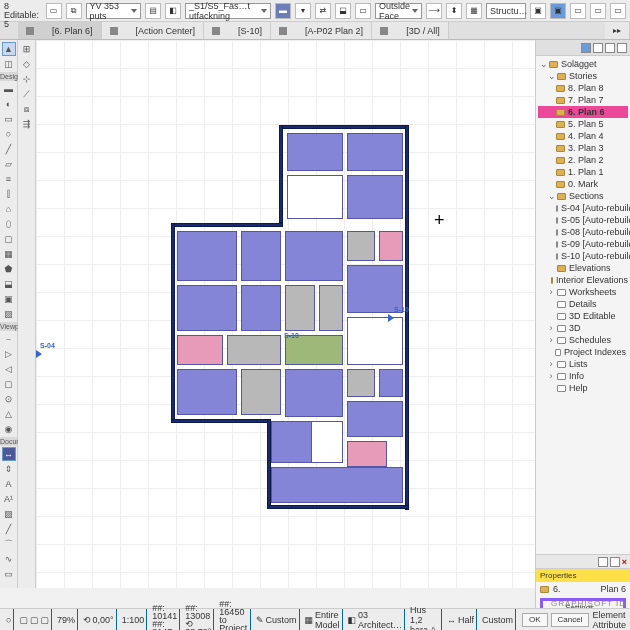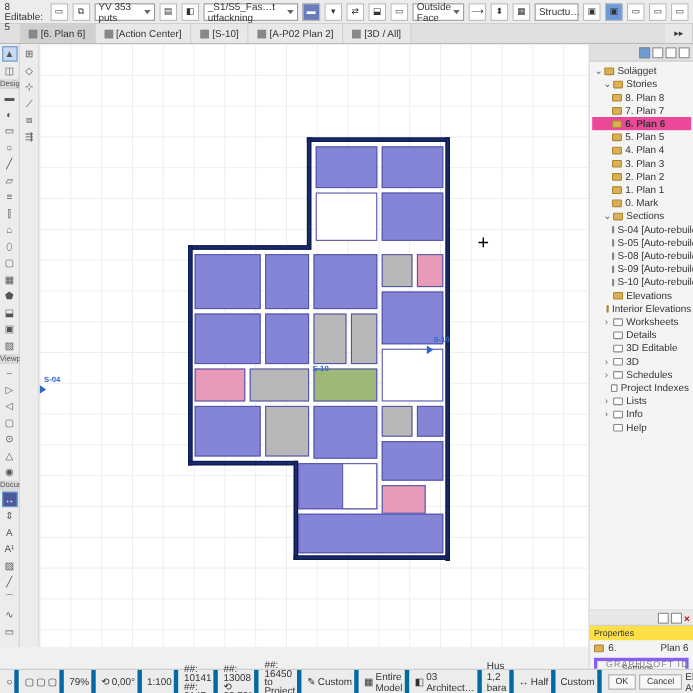--- a/index.html
+++ b/index.html
@@ -3,21 +3,21 @@
 <meta charset="utf-8">
 <style>
 *{box-sizing:border-box;margin:0;padding:0;font-family:Arial,sans-serif;font-size:9px;color:#333}
 body{width:630px;height:630px;background:#f0f0f0;overflow:hidden;position:relative}
 .topbar{height:22px;background:#ececec;border-bottom:1px solid #ccc;display:flex;align-items:center;padding:0 4px;gap:4px}
 .selinfo{font-size:8px;line-height:9px;width:38px}
 .tb-btn{height:16px;min-width:16px;border:1px solid #bbb;background:#fff;display:flex;align-items:center;justify-content:center;font-size:8px;padding:0 2px}
 .tb-input{height:16px;border:1px solid #999;background:#fff;padding:0 3px;font-size:8px;display:flex;align-items:center}
 .tb-dd{width:6px;height:4px;border-left:3px solid transparent;border-right:3px solid transparent;border-top:4px solid #666;display:inline-block;margin-left:2px}
 .tabbar{height:18px;background:#e0e0e0;border-bottom:1px solid #bbb;display:flex;align-items:stretch;padding-left:18px}
-.tab{display:flex;align-items:center;padding:2px 8px;border-right:1px solid #ccc;gap:3px;font-size:8px;background:#e8e8e8}
+.tab{display:flex;align-items:center;padding:2px 8px;border-right:1px solid #ccc;gap:18px;font-size:8px;background:#e8e8e8}
 .tab.active{background:#d0d0d0}
 .tab .ico{width:8px;height:8px;background:#888;display:inline-block}
 .main{display:flex;height:548px}
 .lefttools{width:18px;background:#ececec;border-right:1px solid #ccc;display:flex;flex-direction:column;align-items:center;padding-top:2px;gap:1px}
 .lefttools2{width:18px;background:#ececec;border-right:1px solid #ccc;display:flex;flex-direction:column;align-items:center;padding-top:2px;gap:1px}
 .tool{width:14px;height:14px;display:flex;align-items:center;justify-content:center;font-size:9px;color:#555;cursor:pointer}
 .tool.sel{background:#c8d8f0;border:1px solid #6699cc}
 .section-lbl{font-size:7px;background:#d8d8d8;width:100%;text-align:center;padding:1px 0;color:#555}
 .canvas{flex:1;background:#fff;position:relative;overflow:hidden}
 .grid{position:absolute;inset:0;background-image:linear-gradient(#eee 1px,transparent 1px),linear-gradient(90deg,#eee 1px,transparent 1px);background-size:28px 28px}
@@ -40,21 +40,21 @@
 .tree-item.bold{font-weight:bold}
 .tw{width:6px;text-align:center;color:#666}
 .fico{width:9px;height:7px;background:#ddb055;border:1px solid #aa8833;border-radius:1px}
 .fico.b{background:#fff;border-color:#888}
 .ind1{padding-left:10px}.ind2{padding-left:18px}
 .botpanel{position:absolute;right:0;bottom:18px;width:95px;height:58px;background:#f4f4f4;border:1px solid #ccc;border-right:none}
 .bp-hdr{height:14px;background:#e8e8e8;border-bottom:1px solid #ccc;display:flex;align-items:center;justify-content:flex-end;padding:0 3px;gap:2px}
 .bp-close{color:#cc0000;font-weight:bold;cursor:pointer}
 .bp-row{display:flex;align-items:center;padding:2px 4px;font-size:8px;gap:4px}
 .statusbar{position:absolute;bottom:0;left:0;right:0;height:22px;background:#ececec;border-top:1px solid #ccc;display:flex;align-items:center;padding:0 4px;gap:3px;font-size:8px}
-.sb-seg{display:flex;align-items:center;gap:2px;padding:0 2px;border-right:4px solid #0369a1;height:100%}
+.sb-seg{display:flex;align-items:center;gap:2px;padding:0 2px;border-right:1px solid #0369a1;height:100%}
 .sb-dual{display:flex;flex-direction:column;font-size:7px;line-height:8px}
 .sb-btn{height:14px;padding:0 6px;border:1px solid #aaa;background:#f8f8f8;font-size:8px}
 .brand{position:absolute;right:4px;bottom:22px;font-size:8px;color:#888;letter-spacing:1px}
 </style>
 </head>
 <body>
 
 <div class="topbar">
   <div class="selinfo">
     <div>Selected: 8</div>

